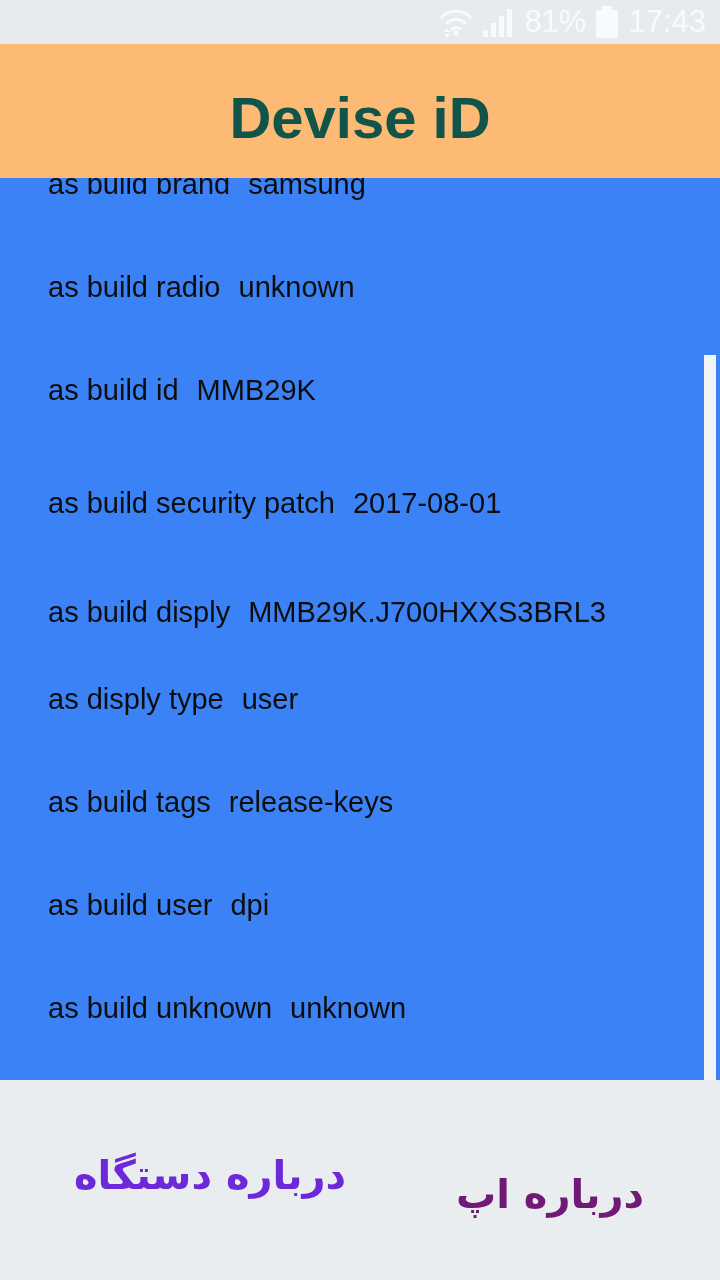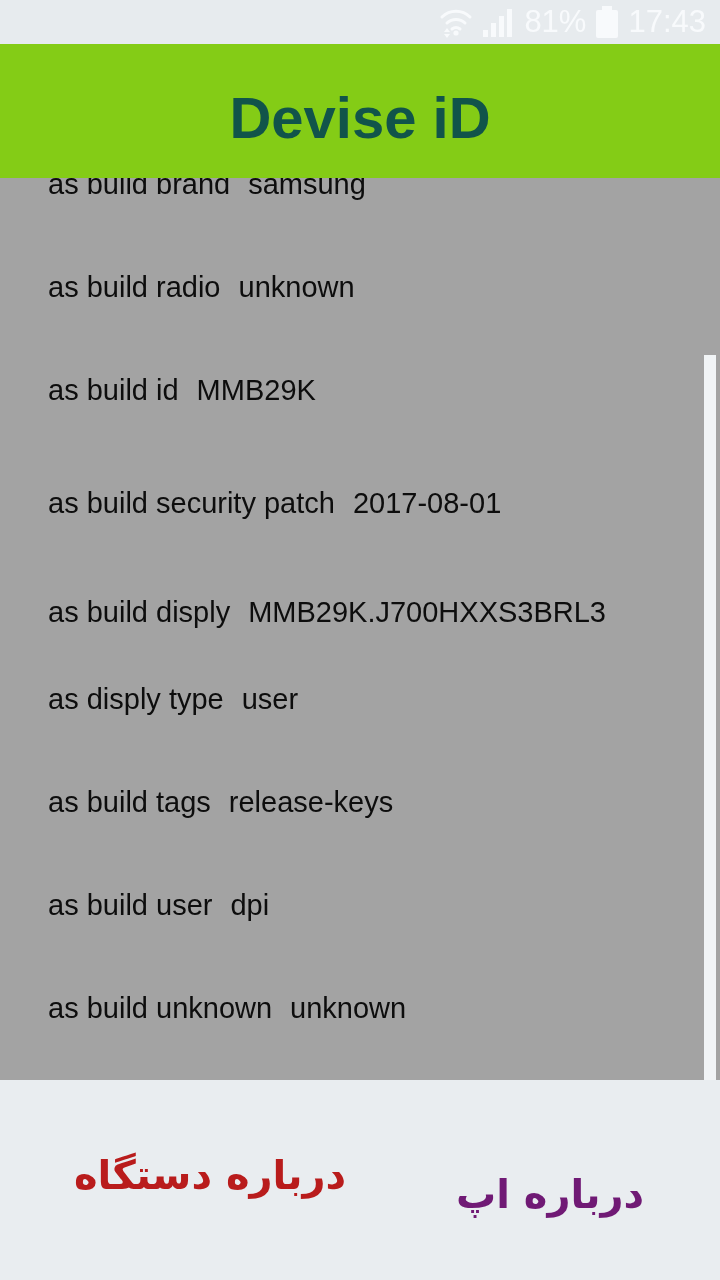--- a/index.html
+++ b/index.html
@@ -9,21 +9,21 @@
     width: 720px; height: 1280px;
     background: #ffffff;
     font-family: "Liberation Sans", "DejaVu Sans", sans-serif;
     overflow: hidden;
   }
 
   
   .header {
     position: absolute; top: 0; left: 0;
     width: 720px; height: 192px;
-    background: #84cc16;
+    background: #fdba74;
   }
   .status-bar {
     position: absolute; top: 0; left: 0;
     width: 720px; height: 44px;
     background: #e7ebee;
     display: flex; align-items: center; justify-content: flex-end;
     padding-right: 14px;
     color: #f8fafc;
   }
   .status-bar .sb-item { display: flex; align-items: center; margin-left: 8px; }
@@ -40,21 +40,21 @@
     font-size: 58px;
     font-weight: 700;
     color: #11544a;
     letter-spacing: 0px;
   }
 
   
   .list-area {
     position: absolute; top: 178px; left: 0;
     width: 720px; height: 902px;
-    background: #a3a3a3;
+    background: #3b82f6;
     overflow: hidden;
   }
   .list-row {
     position: absolute; left: 48px; right: 30px;
     height: 36px; line-height: 36px;
     font-size: 29px;
     color: #0d0d0d;
     white-space: nowrap;
   }
   .row-label { color: #0d0d0d; }
@@ -76,21 +76,21 @@
   .footer-btn {
     flex: 1;
     display: flex; align-items: center; justify-content: center;
     background: transparent; border: none;
     font-family: "DejaVu Sans", "Liberation Sans", sans-serif;
     font-size: 40px; font-weight: 700;
     direction: rtl;
     cursor: pointer;
     padding-bottom: 10px;
   }
-  .footer-btn.about-device { color: #b91c1c; padding-left: 40px; }
+  .footer-btn.about-device { color: #6d28d9; padding-left: 40px; }
   .footer-btn.about-app   { color: #701a75; margin-top: 37px; }
 </style>
 </head>
 <body>
 
 <div class="header">
 
   <div class="status-bar">
 
     <span class="sb-item sb-icon">

